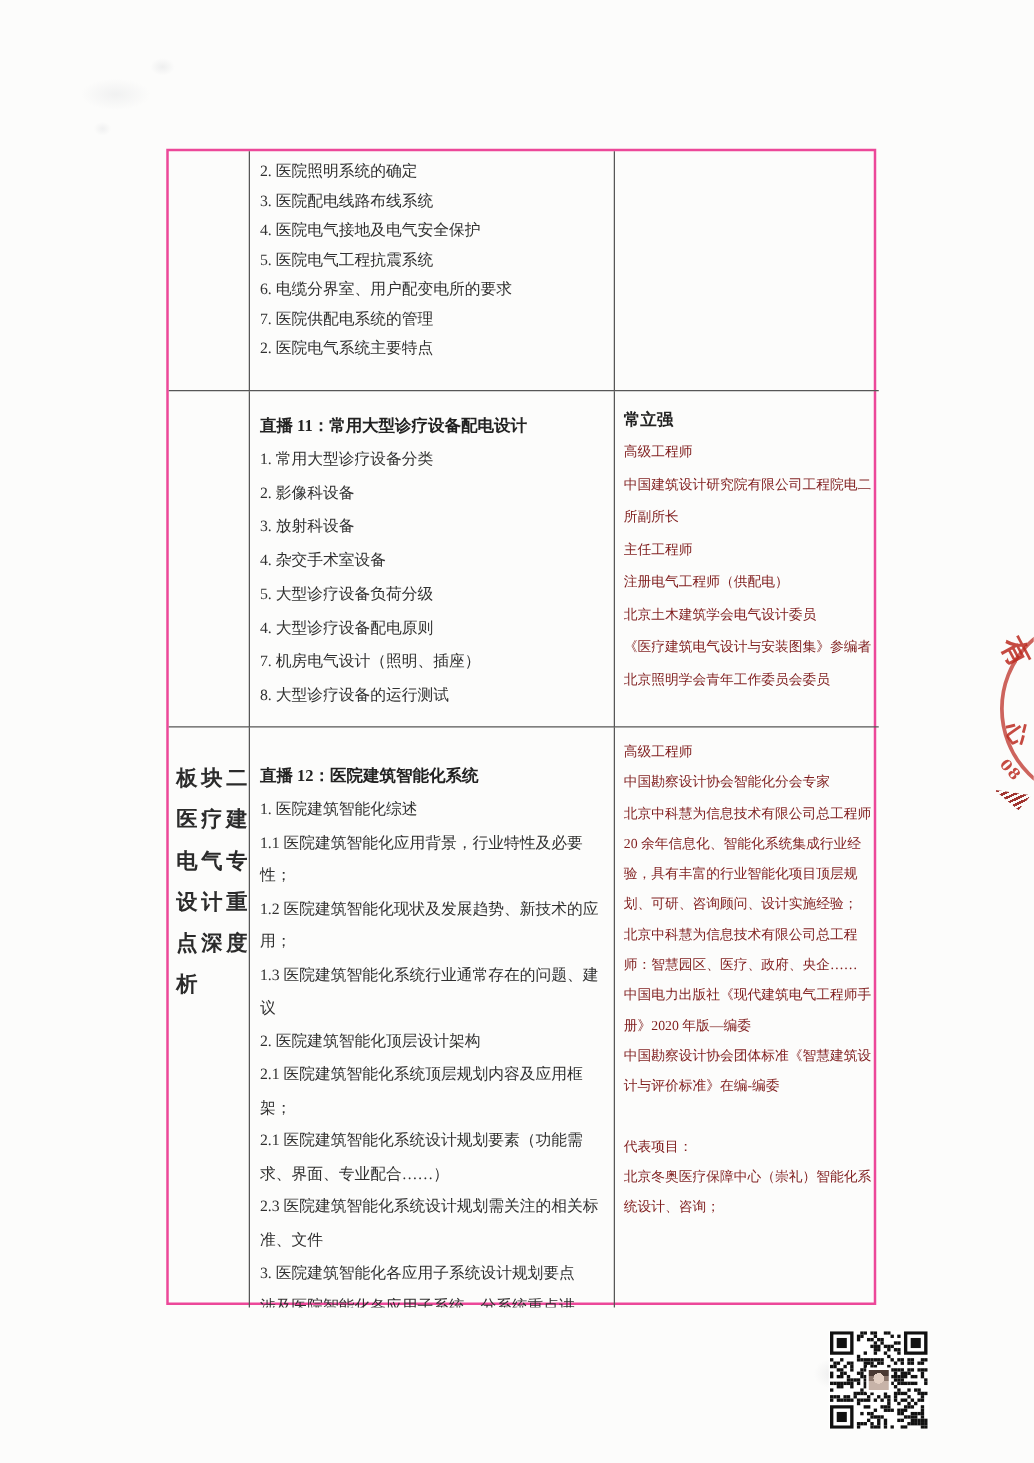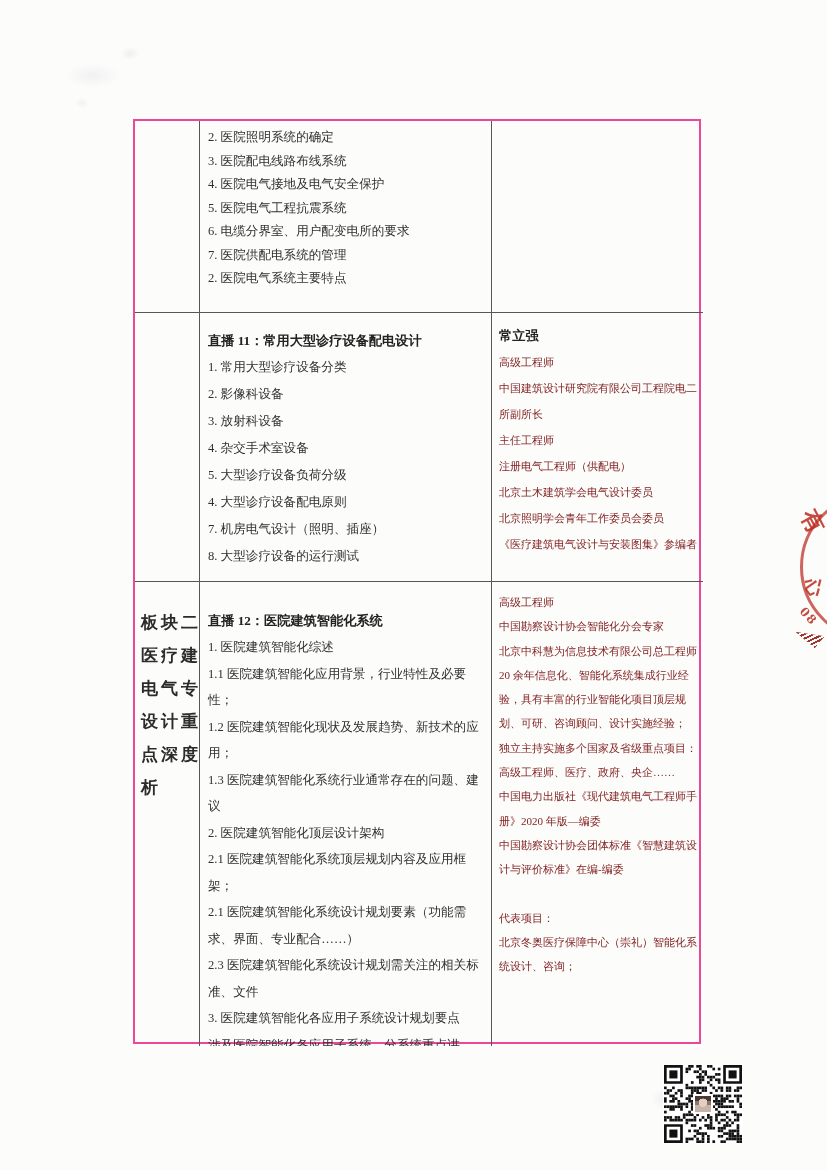--- a/index.html
+++ b/index.html
@@ -142,22 +142,22 @@
       </div>
   </div>
   <div class="cell speaker-cell last-col r2c3">
     <div class="speaker-name">常立强</div>
     <div>
         <div class="line">高级工程师</div>
         <div class="line">中国建筑设计研究院有限公司工程院电二所副所长</div>
         <div class="line">主任工程师</div>
         <div class="line">注册电气工程师（供配电）</div>
         <div class="line">北京土木建筑学会电气设计委员</div>
+        <div class="line">《医疗建筑电气设计与安装图集》参编者</div>
         <div class="line">北京照明学会青年工作委员会委员</div>
-        <div class="line">《医疗建筑电气设计与安装图集》参编者</div>
       </div>
   </div>
 
   <div class="cell module-cell last-row">
       <div class="line">板块二：</div>
       <div class="line">医疗建筑</div>
       <div class="line">电气专业</div>
       <div class="line">设计重难</div>
       <div class="line">点深度剖</div>
       <div class="line">析</div>
@@ -176,21 +176,21 @@
         <div class="line">3. 医院建筑智能化各应用子系统设计规划要点</div>
         <div class="line">涉及医院智能化各应用子系统，分系统重点讲述：</div>
       </div>
   </div>
   <div class="cell speaker-cell last-col last-row r3c3">
     <div>
         <div class="line">高级工程师</div>
         <div class="line">中国勘察设计协会智能化分会专家</div>
         <div class="line">北京中科慧为信息技术有限公司总工程师</div>
         <div class="line">20 余年信息化、智能化系统集成行业经验，具有丰富的行业智能化项目顶层规划、可研、咨询顾问、设计实施经验；</div>
-        <div class="line">独立主持实施多个国家及省级重点项目：高级工程师、医疗、政府、央企……</div>
+        <div class="line">北京中科慧为信息技术有限公司总工程师：智慧园区、医疗、政府、央企……</div>
         <div class="line">中国电力出版社《现代建筑电气工程师手册》2020 年版—编委</div>
         <div class="line">中国勘察设计协会团体标准《智慧建筑设计与评价标准》在编-编委</div>
         <div class="line"></div>
         <div class="line">代表项目：</div>
         <div class="line">北京冬奥医疗保障中心（崇礼）智能化系统设计、咨询；</div>
       </div>
   </div>
 </div>
 
 <div class="stamp">

